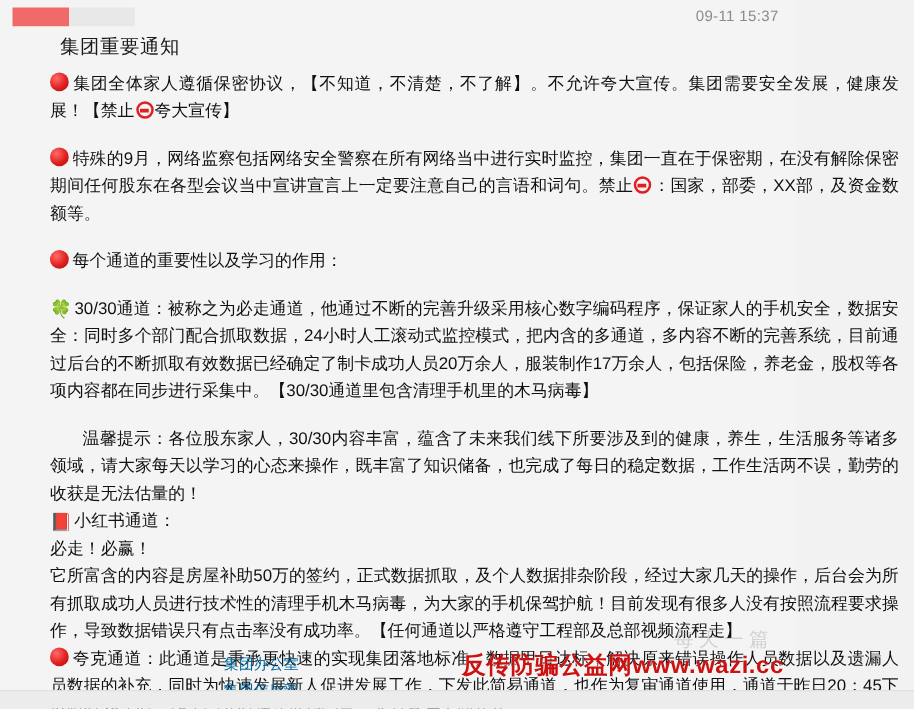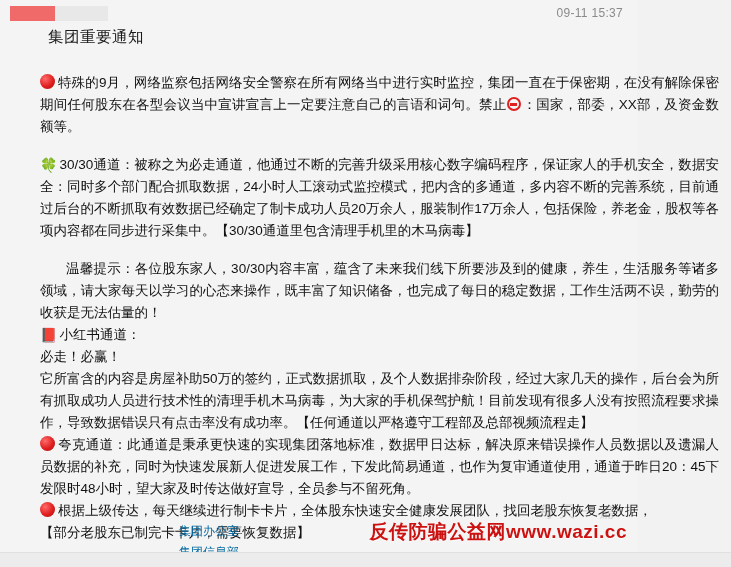--- a/index.html
+++ b/index.html
@@ -158,25 +158,31 @@
 
   <div class="topbar">
     <div class="redact"></div>
     <div class="timestamp">09-11 15:37</div>
   </div>
 
   <div class="title">集团重要通知</div>
 
   <div class="content">
 
+    <p class="para">
+      <span class="bullet"></span><span>集团全体家人遵循保密协议，【不知道，不清楚，不了解】。不允许夸大宣传。集团需要安全发展，健康发展！【禁止</span><span class="noentry"></span><span>夸大宣传】</span>
+    </p>
 
     <p class="para block-gap">
       <span class="bullet"></span><span>特殊的9月，网络监察包括网络安全警察在所有网络当中进行实时监控，集团一直在于保密期，在没有解除保密期间任何股东在各型会议当中宣讲宣言上一定要注意自己的言语和词句。禁止</span><span class="noentry"></span><span>：国家，部委，XX部，及资金数额等。</span>
     </p>
 
+    <p class="para block-gap">
+      <span class="bullet"></span><span>每个通道的重要性以及学习的作用：</span>
+    </p>
 
     <p class="para block-gap">
       <span class="emoji green">🍀</span><span>30/30通道：被称之为必走通道，他通过不断的完善升级采用核心数字编码程序，保证家人的手机安全，数据安全：同时多个部门配合抓取数据，24小时人工滚动式监控模式，把内含的多通道，多内容不断的完善系统，目前通过后台的不断抓取有效数据已经确定了制卡成功人员20万余人，服装制作17万余人，包括保险，养老金，股权等各项内容都在同步进行采集中。【30/30通道里包含清理手机里的木马病毒】</span>
     </p>
 
     <p class="para indent block-gap">
       <span>温馨提示：各位股东家人，30/30内容丰富，蕴含了未来我们线下所要涉及到的健康，养生，生活服务等诸多领域，请大家每天以学习的心态来操作，既丰富了知识储备，也完成了每日的稳定数据，工作生活两不误，勤劳的收获是无法估量的！</span>
     </p>
 
     <p class="para">

